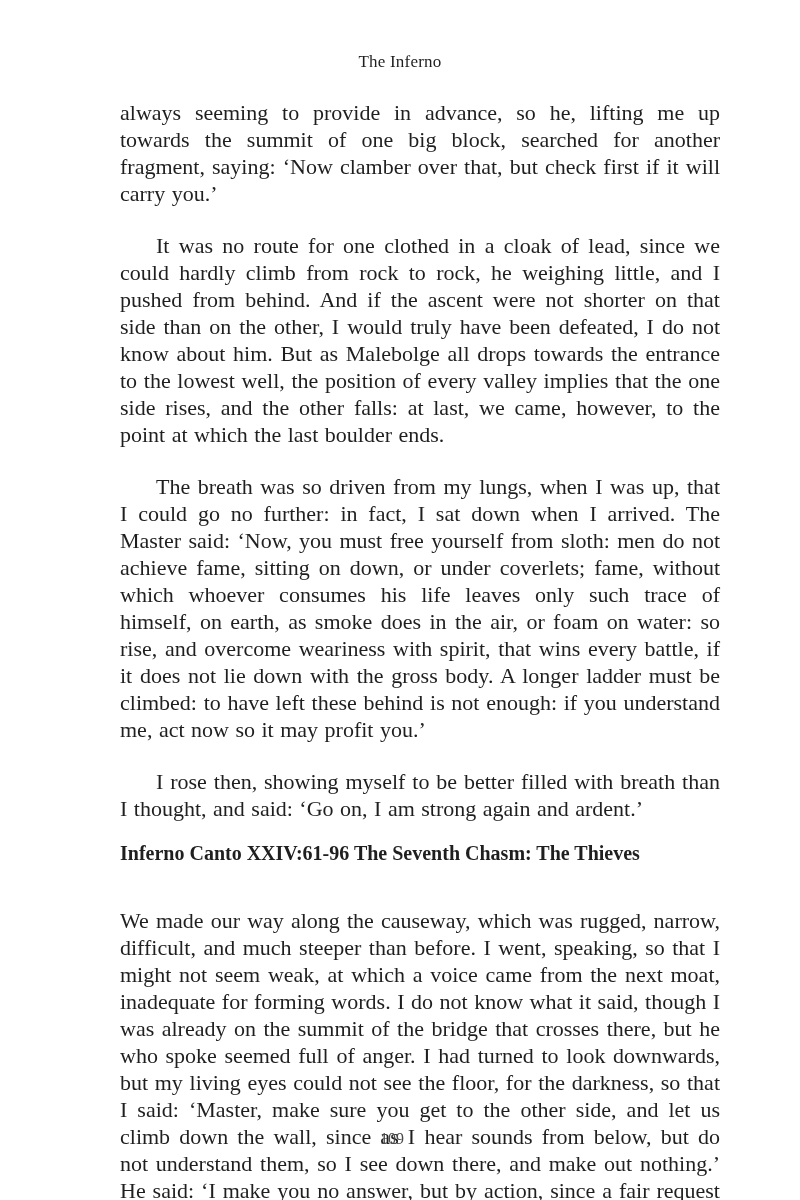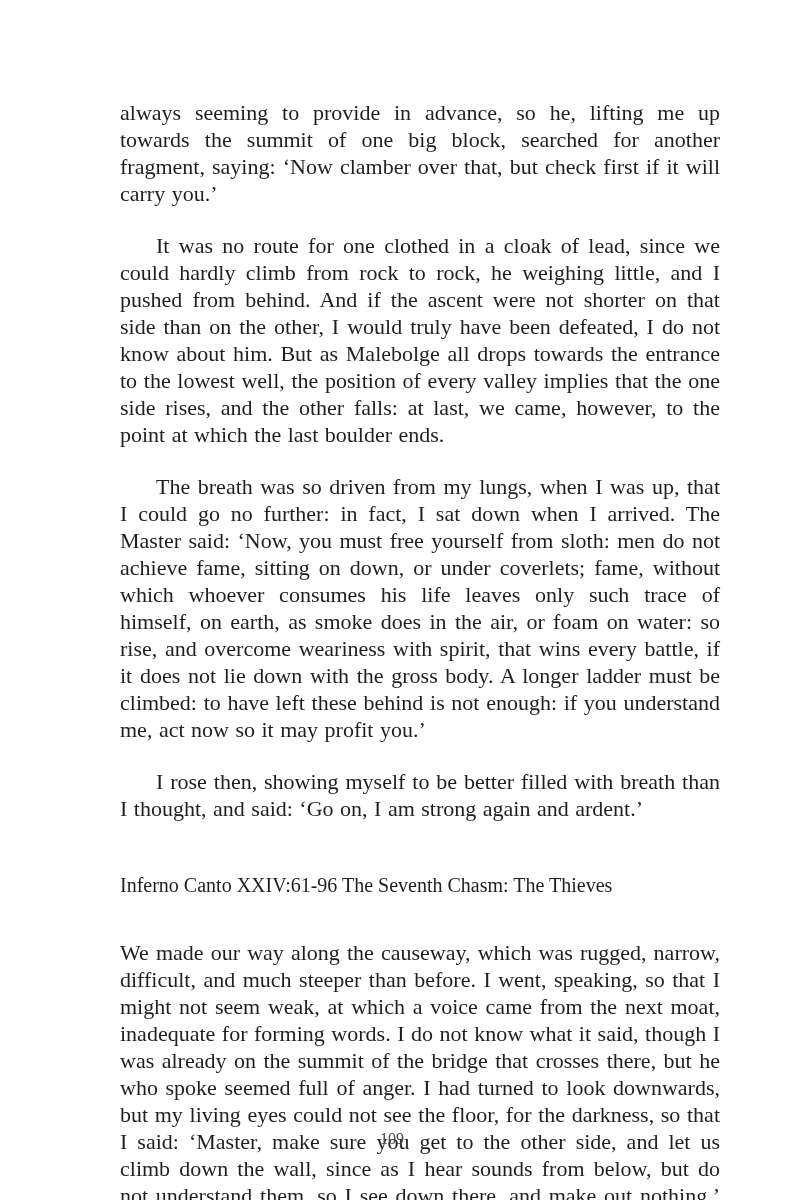--- a/index.html
+++ b/index.html
@@ -37,39 +37,40 @@
     text-align: justify;
     margin: 0 0 7px 0;
     word-spacing: 1px;
   }
   .body-para.indent {
     text-indent: 36px;
     margin-top: 25px;
   }
   .section-heading {
     font-size: 20px;
-    font-weight: normal;
+    font-weight: bold;
     line-height: 27px;
-    margin: 50px 0 40px 0;
+    margin: 18px 0 40px 0;
   }
   .page-number {
     position: absolute;
     top: 1130px;
     left: 0;
     right: 16px;
     text-align: center;
     font-size: 16px;
     color: #4a4a4a;
   }
 </style>
 </head>
 <body>
 
 <div class="page">
 
+  <div class="running-header">The Inferno</div>
 
   <div class="content">
 
     <p class="body-para">always seeming to provide in advance, so he, lifting me up towards the summit of one big block, searched for another fragment, saying: ‘Now clamber over that, but check first if it will carry you.’</p>
 
     <p class="body-para indent">It was no route for one clothed in a cloak of lead, since we could hardly climb from rock to rock, he weighing little, and I pushed from behind. And if the ascent were not shorter on that side than on the other, I would truly have been defeated, I do not know about him. But as Malebolge all drops towards the entrance to the lowest well, the position of every valley implies that the one side rises, and the other falls: at last, we came, however, to the point at which the last boulder ends.</p>
 
     <p class="body-para indent">The breath was so driven from my lungs, when I was up, that I could go no further: in fact, I sat down when I arrived. The Master said: ‘Now, you must free yourself from sloth: men do not achieve fame, sitting on down, or under coverlets; fame, without which whoever consumes his life leaves only such trace of himself, on earth, as smoke does in the air, or foam on water: so rise, and overcome weariness with spirit, that wins every battle, if it does not lie down with the gross body. A longer ladder must be climbed: to have left these behind is not enough: if you understand me, act now so it may profit you.’</p>
 
     <p class="body-para indent">I rose then, showing myself to be better filled with breath than I thought, and said: ‘Go on, I am strong again and ardent.’</p>

